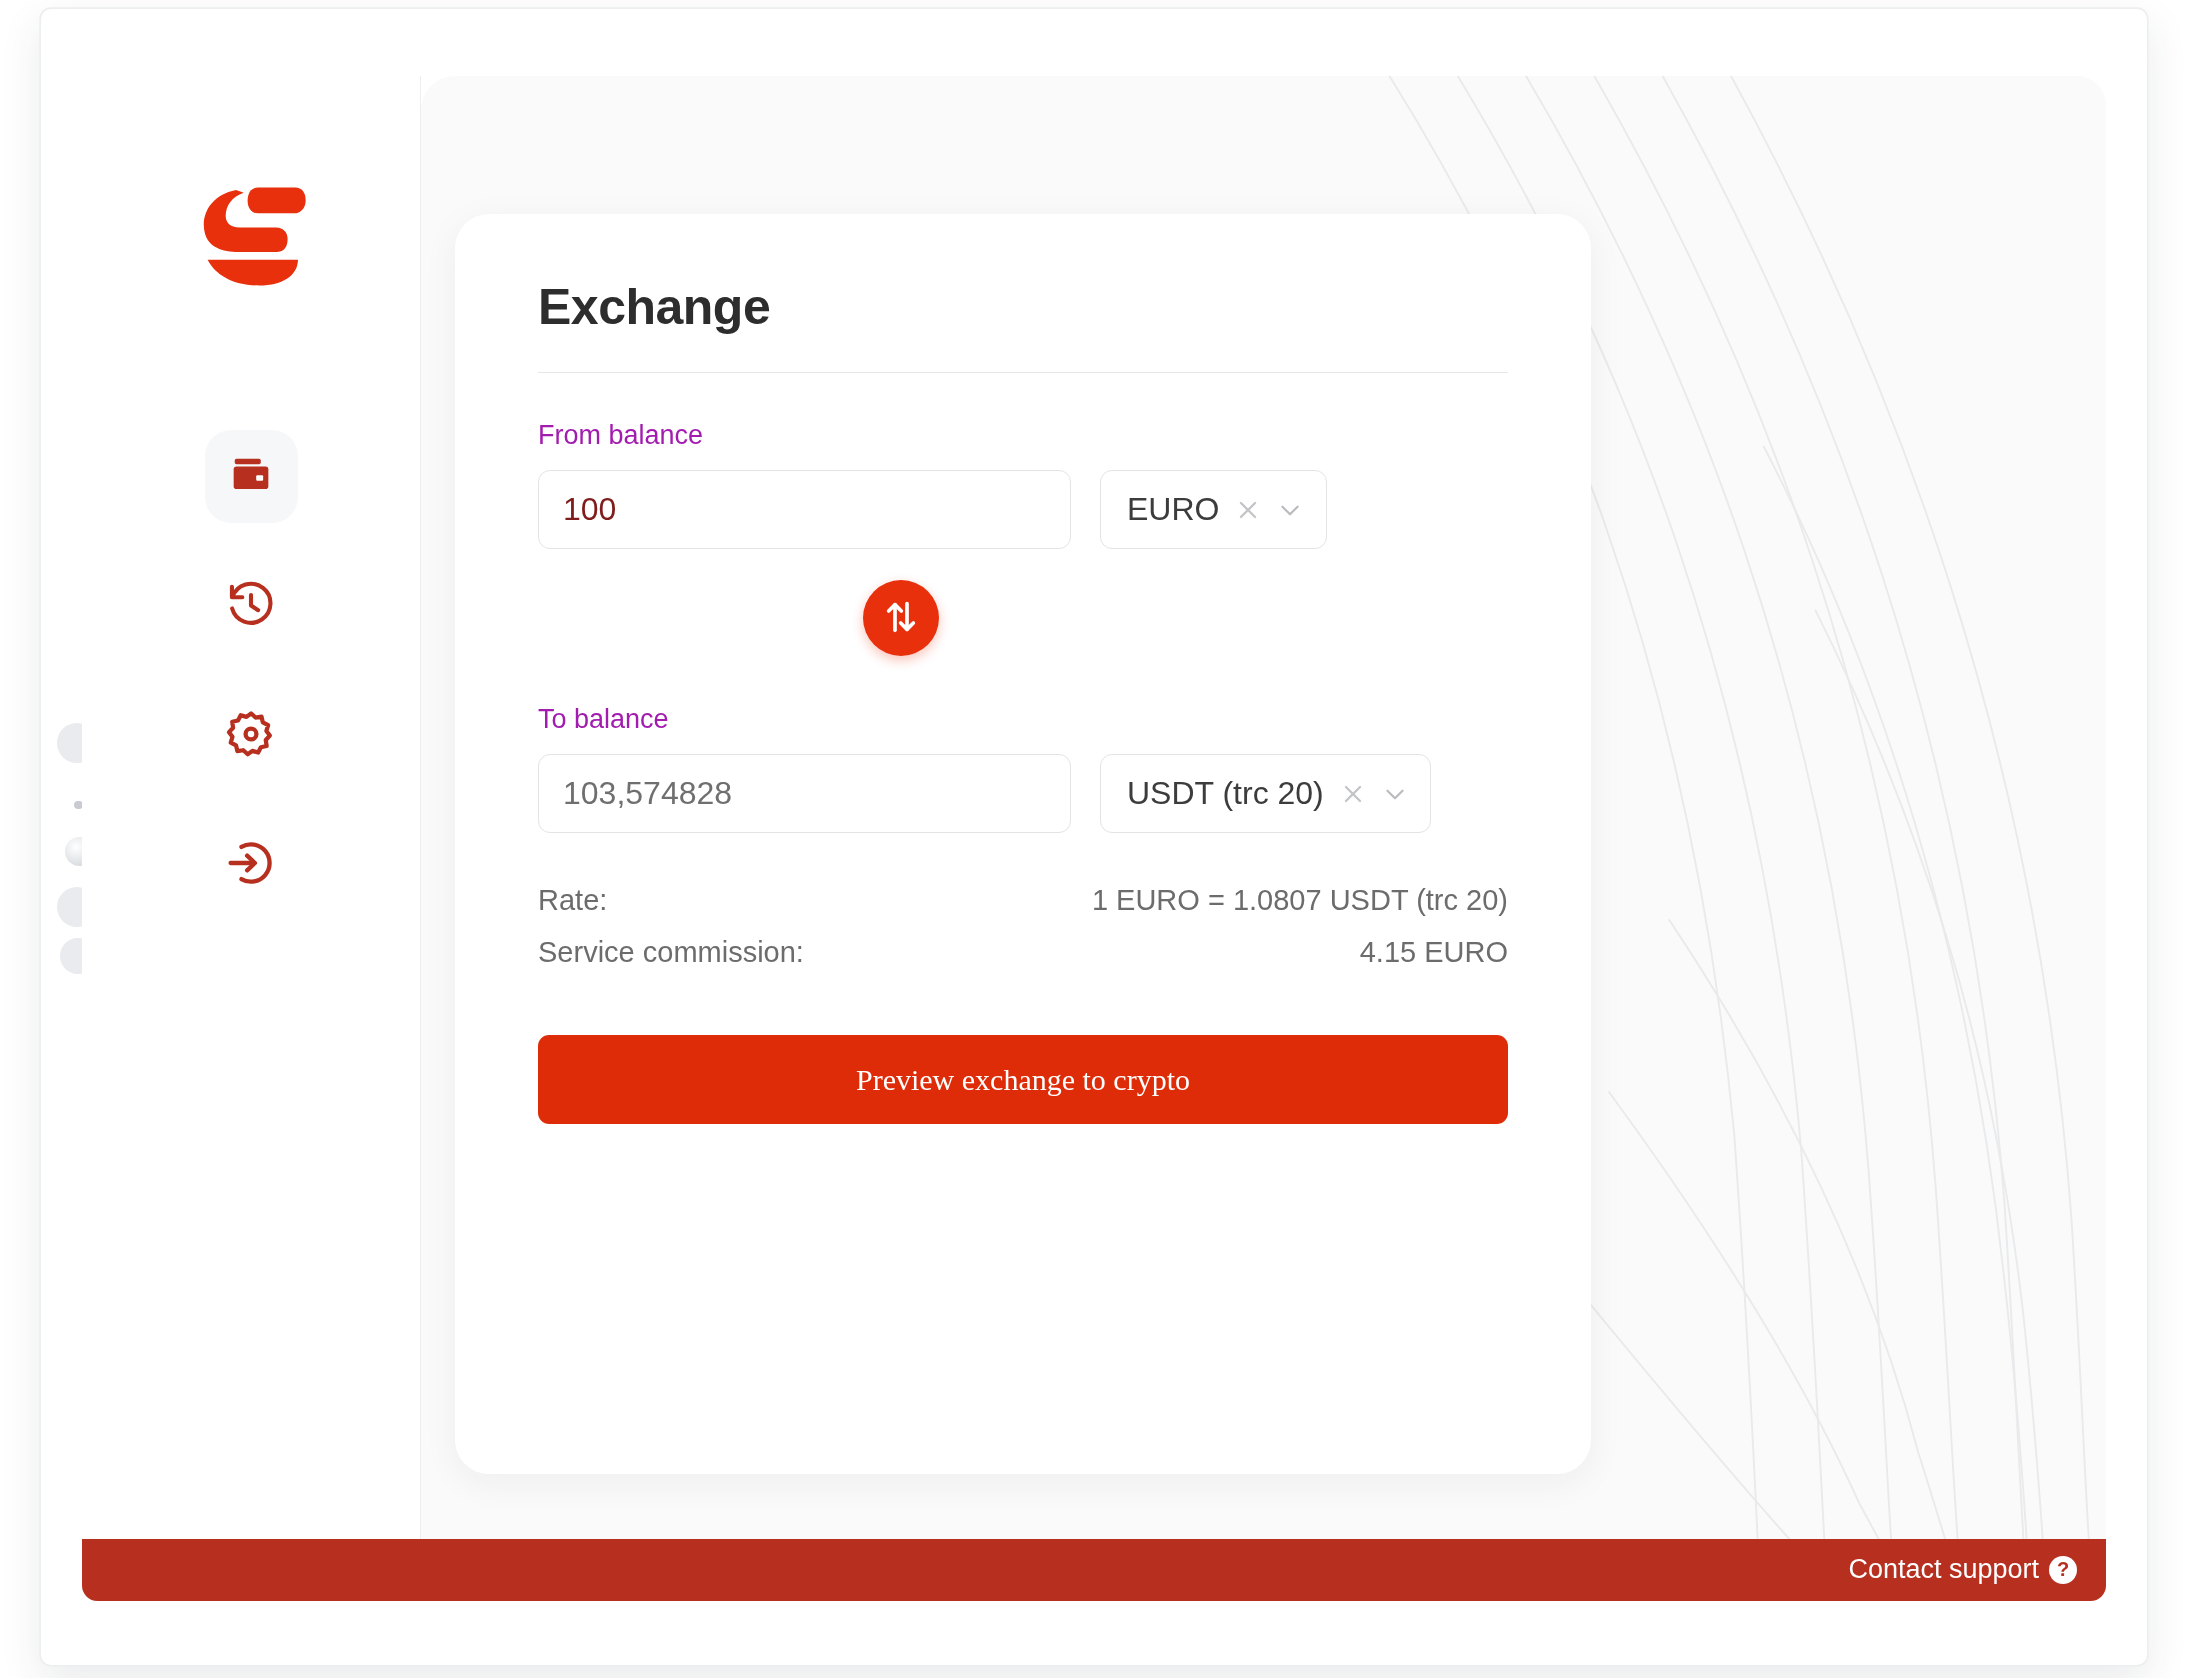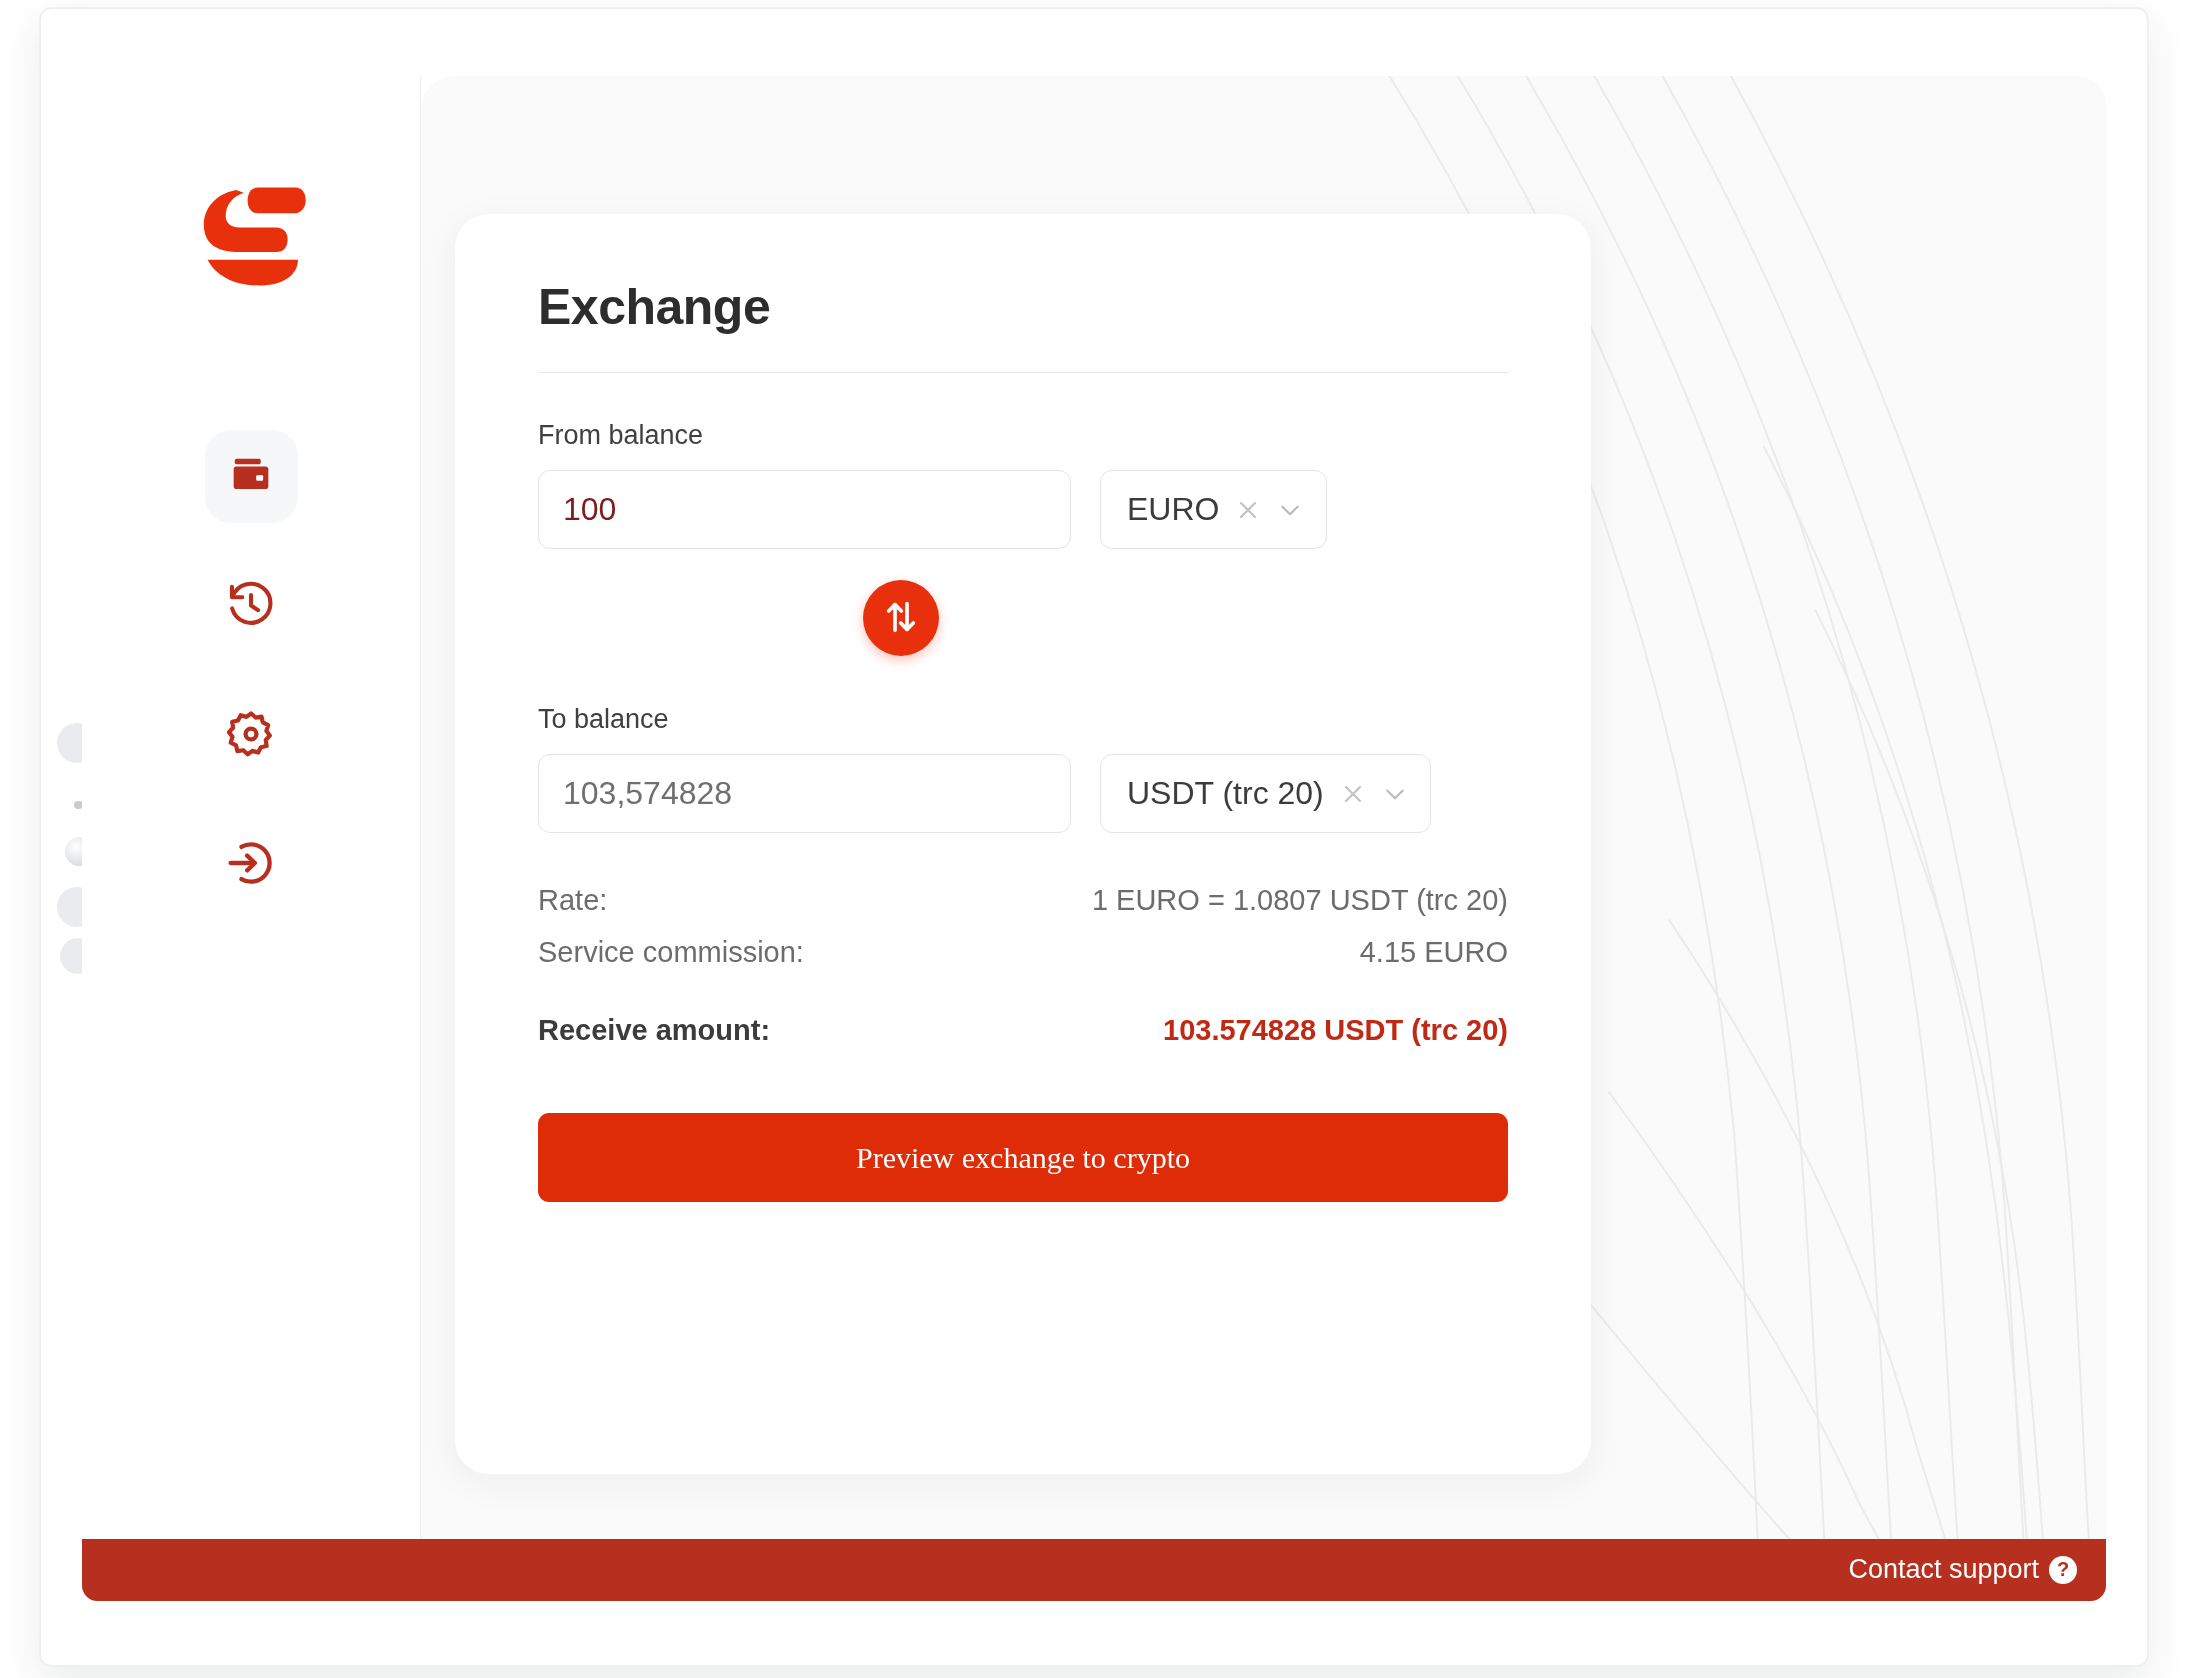--- a/index.html
+++ b/index.html
@@ -112,21 +112,21 @@
   .card-title {
     font-size: 50px;
     font-weight: 700;
     color: #2d2d2d;
     letter-spacing: -0.5px;
   }
   .card-rule { margin-top: 36px; height: 0.9px; background: #e6e7e9; }
 
   .field-label {
     font-size: 27px;
-    color: #404040;
+    color: #a21caf;
     margin-top: 48px;
   }
 
   .row {
     display: flex;
     align-items: center;
     gap: 29px;
     margin-top: 19px;
   }
 
@@ -369,24 +369,20 @@
           
           <div class="rates">
             <div class="rate-row">
               <span class="lbl">Rate:</span>
               <span class="val">1 EURO = 1.0807 USDT (trc 20)</span>
             </div>
             <div class="rate-row">
               <span class="lbl">Service commission:</span>
               <span class="val">4.15 EURO</span>
             </div>
-            <div class="rate-row total">
-              <span class="lbl">Receive amount:</span>
-              <span class="val">103.574828 USDT (trc 20)</span>
-            </div>
           </div>
 
           <button class="cta">Preview exchange to crypto</button>
 
         </section>
       </main>
     </div>
 
     <footer class="footer">
       <div class="f-right">

